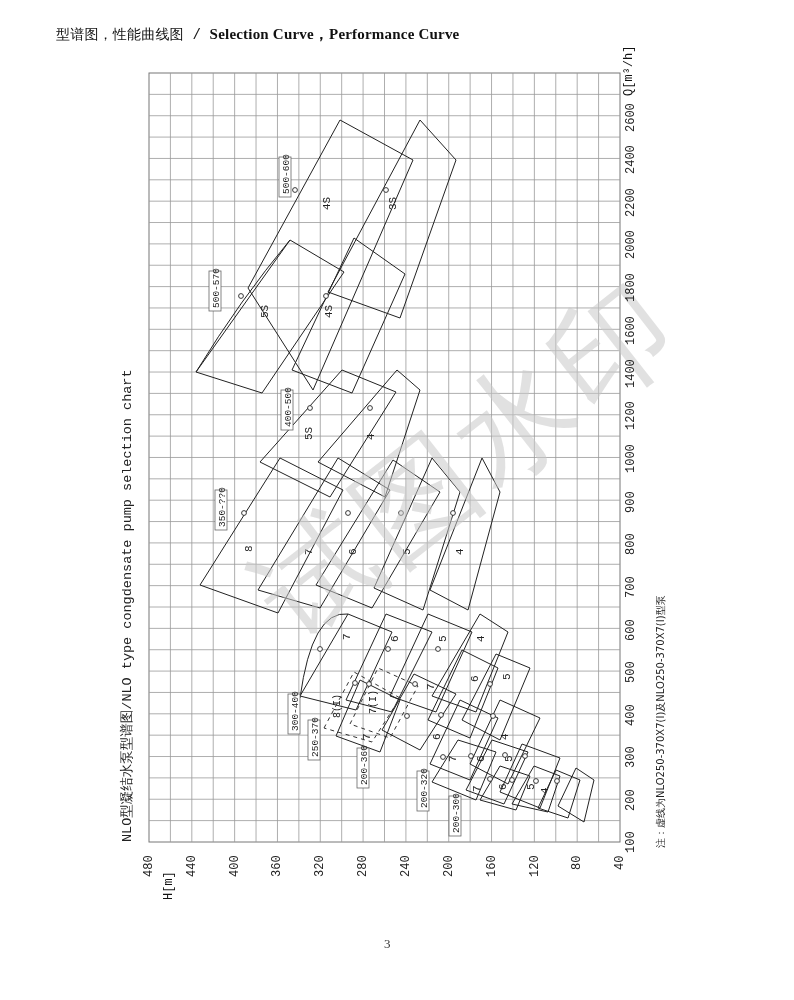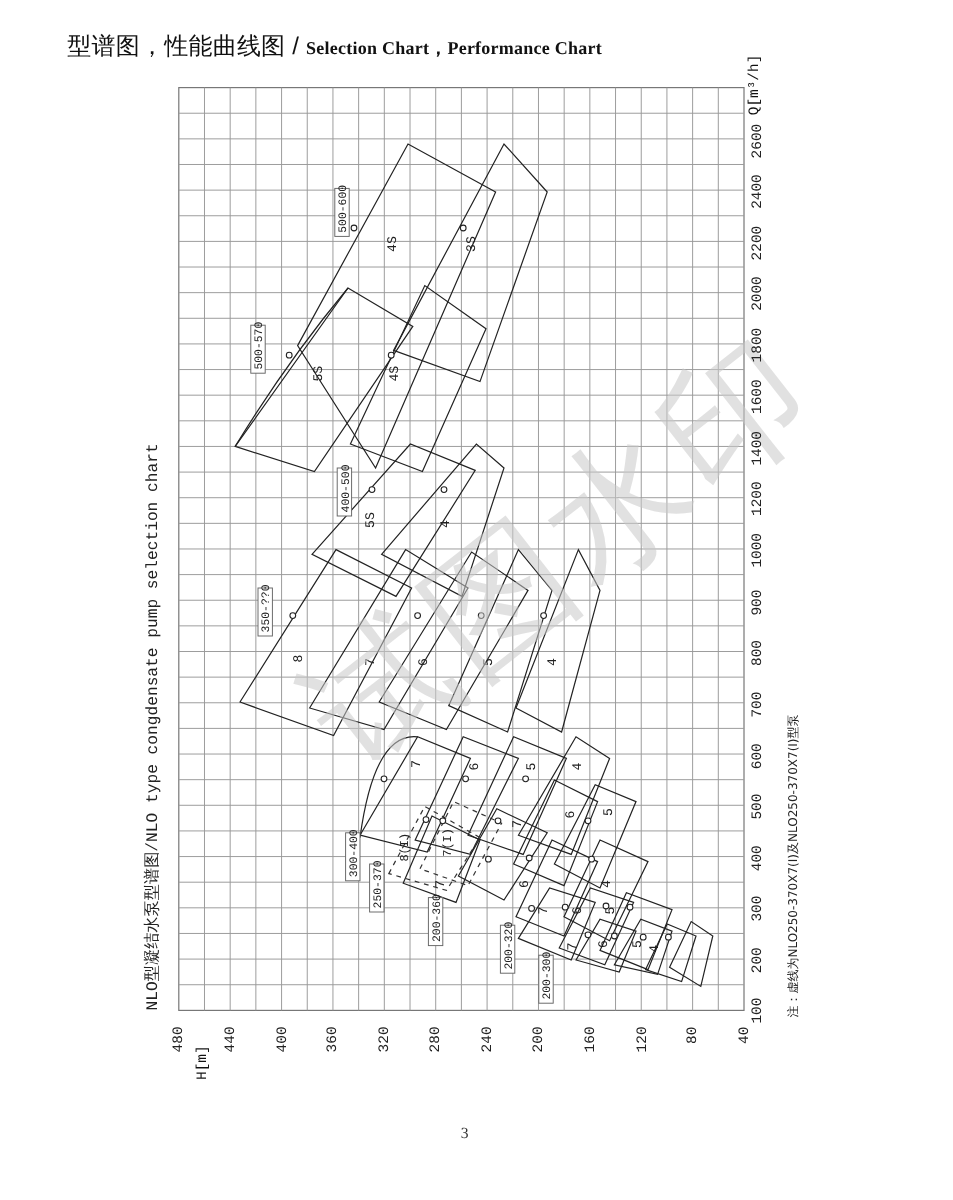--- a/index.html
+++ b/index.html
@@ -1,34 +1,34 @@
 <!DOCTYPE html>
 <html><head>
 <meta charset="utf-8">
 <style>
   html,body{margin:0;padding:0;background:#ffffff;}
   body{width:794px;height:1000px;position:relative;overflow:hidden;font-family:"Liberation Serif","DejaVu Serif",serif;color:#111;}
   .page-header{position:absolute;left:56px;top:25px;font-size:15px;font-weight:bold;letter-spacing:0.2px;}
-  .page-header .cn{font-family:Liberation Sans, sans-serif;font-weight:normal;font-size:20px;}
+  .page-header .cn{font-family:Liberation Mono, monospace;font-weight:normal;font-size:14px;}
   #chart{position:absolute;left:0;top:0;}
   .page-number{position:absolute;left:384px;top:936px;font-size:13px;color:#333;}
   .rot{position:absolute;transform-origin:0 0;white-space:nowrap;}
   .chart-title{left:118px;top:842px;transform:rotate(-90deg);font-family:"Liberation Mono","DejaVu Sans Mono",monospace;font-size:13.5px;color:#222;}
   .note{left:654px;top:848px;transform:rotate(-90deg);font-family:"DejaVu Sans",sans-serif;font-size:10px;color:#222;}
   .h-axis-label{left:162px;top:900px;transform:rotate(-90deg);font-family:"Liberation Mono",monospace;font-size:12px;}
   .q-axis-label{left:622px;top:96px;transform:rotate(-90deg);font-family:"Liberation Mono",monospace;font-size:12px;}
   .h-tick{position:absolute;top:872px;transform:rotate(-90deg);transform-origin:0 0;font-family:"Liberation Mono",monospace;font-size:12px;color:#222;}
   .q-tick{position:absolute;left:624px;transform:rotate(-90deg);transform-origin:0 0;font-family:"Liberation Mono",monospace;font-size:12px;color:#222;}
   .watermark{position:absolute;left:220px;top:380px;transform:rotate(-38deg);font-family:"DejaVu Sans",sans-serif;font-size:118px;color:rgba(200,200,200,0.55);letter-spacing:6px;pointer-events:none;}
 </style>
 </head>
 <body>
 
 <div class="page-header">
-  <span class="cn">型谱图，性能曲线图 / </span><span>Selection Chart，Performance Chart</span>
+  <span class="cn">型谱图，性能曲线图 / </span><span>Selection Curve，Performance Curve</span>
 </div>
 
 <svg id="chart" width="794" height="1000" xmlns="http://www.w3.org/2000/svg">
   <g id="grid">
       <rect x="149" y="73" width="471" height="769" fill="none" stroke="#777" stroke-width="1"></rect>
       <line x1="170.4090909090909" y1="73" x2="170.4090909090909" y2="842" stroke="#999" stroke-width="0.8"></line>
       <line x1="191.8181818181818" y1="73" x2="191.8181818181818" y2="842" stroke="#999" stroke-width="0.8"></line>
       <line x1="213.22727272727275" y1="73" x2="213.22727272727275" y2="842" stroke="#999" stroke-width="0.8"></line>
       <line x1="234.63636363636363" y1="73" x2="234.63636363636363" y2="842" stroke="#999" stroke-width="0.8"></line>
       <line x1="256.04545454545456" y1="73" x2="256.04545454545456" y2="842" stroke="#999" stroke-width="0.8"></line>

